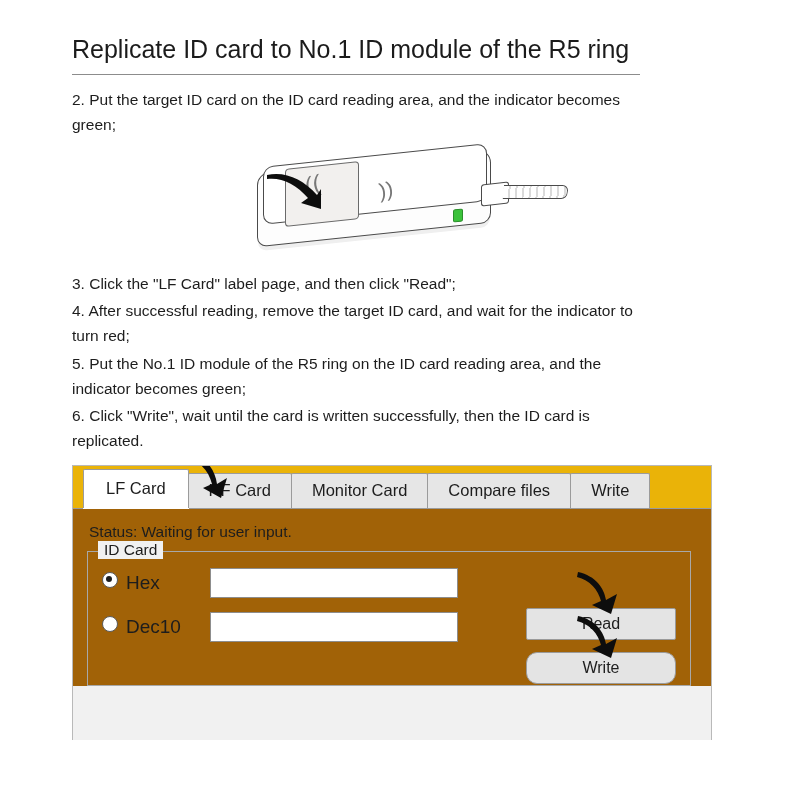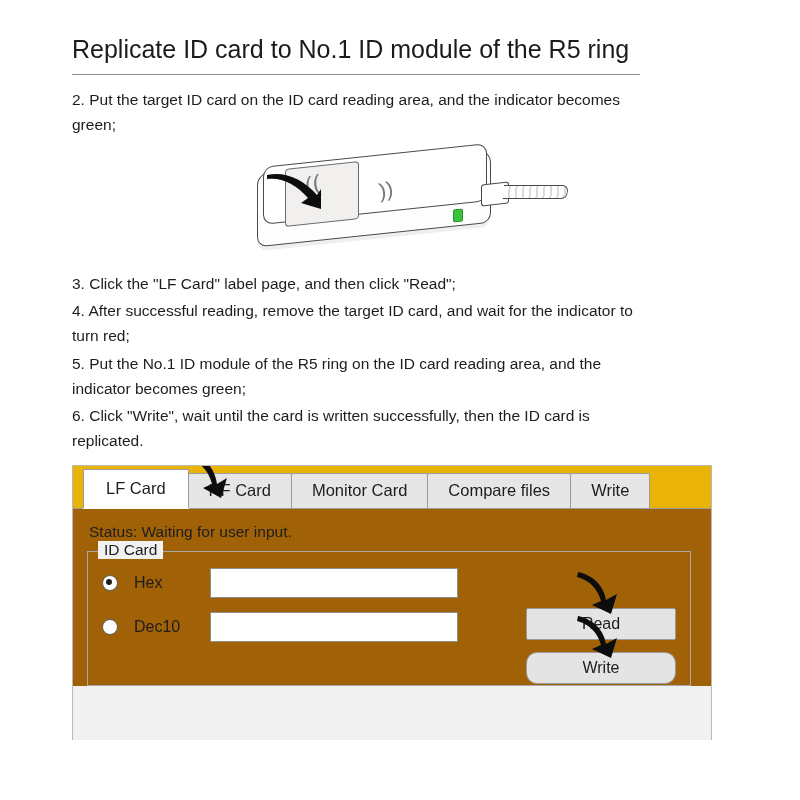--- a/index.html
+++ b/index.html
@@ -201,25 +201,24 @@
     margin-bottom: 14px;
     height: 30px;
   }
   .row-label {
     width: 108px;
     font-size: 15.5px;
     color: #1d1d1d;
   }
   .radio-label {
     display: flex;
-    align-items: center;
+    align-items: flex-start;
     width: 108px;
-    font-size: 16px;
-    color: #1d1d1d;
-    gap: 8px;
+    font-size: 19px;
+    color: #1d1d1d;
   }
   .radio {
     width: 14px;
     height: 14px;
     border: 1.4px solid #5a5a5a;
     border-radius: 50%;
     margin-right: 8px;
     background: #fff;
     position: relative;
     flex: none;

